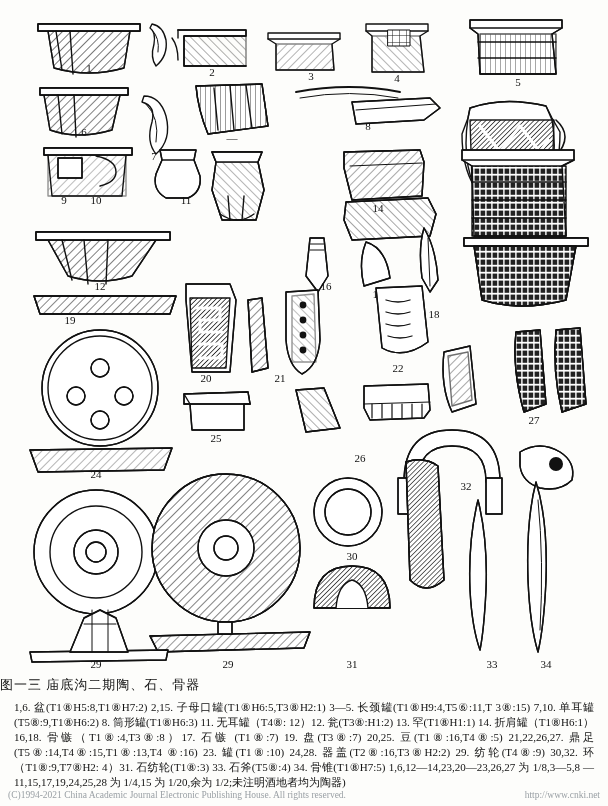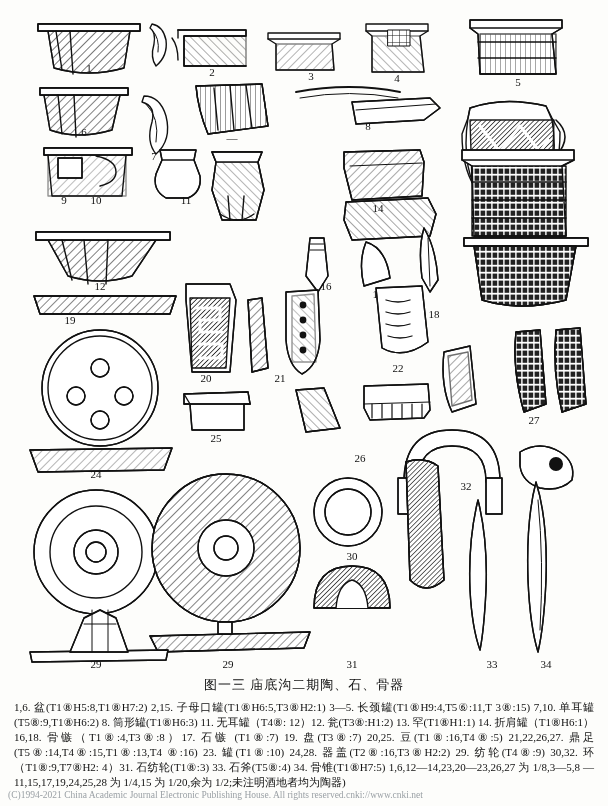--- a/index.html
+++ b/index.html
@@ -1,23 +1,23 @@
 <!DOCTYPE html>
 <html><head>
 <meta charset="utf-8">
 <style>
   html,body{margin:0;padding:0;background:#fff;}
   body{width:608px;height:806px;font-family:"Liberation Serif",serif;color:#111;position:relative;overflow:hidden;}
   .page{position:relative;width:608px;height:806px;background:#fdfdfb;}
   .plate{position:relative;width:608px;height:672px;}
   .plate svg{position:absolute;left:0;top:0;}
-  .figcap{position:absolute;left:0;top:676px;width:608px;text-align:center;font-size:13px;letter-spacing:1px;}
+  .figcap{position:absolute;left:0;top:676px;width:608px;font-size:13px;letter-spacing:1px;}
   .legend{position:absolute;left:14px;top:700px;width:580px;font-size:11px;line-height:15px;text-align:justify;}
   .legend span{white-space:normal;margin-top:28px;}
-  .footer{position:absolute;left:8px;top:790px;width:592px;font-size:9.5px;color:#9aa0a5;display:flex;}
+  .footer{position:absolute;left:8px;top:790px;width:592px;font-size:9.5px;color:#9aa0a5;display:flex;justify-content:space-between;}
 </style>
 </head>
 <body>
 
 <div class="page">
 
   <div class="plate">
     <svg width="608" height="672" viewBox="0 0 608 672" xmlns="http://www.w3.org/2000/svg">
       <defs>
         <pattern id="hatchR" width="6" height="6" patternUnits="userSpaceOnUse" patternTransform="rotate(45)">
@@ -470,16 +470,16 @@
     <span>3⑧:15)  7,10. 单耳罐(T5⑧:9,T1⑧H6:2)  8. 筒形罐(T1⑧H6:3)  11. 无耳罐（T4⑧:</span>
     <span>12）12. 瓮(T3⑧:H1:2)  13. 罕(T1⑧H1:1)  14. 折肩罐（T1⑧H6:1）16,18. 骨镞（T1⑧:4,T3⑧:8）17. 石镞</span>
     <span>(T1⑧:7)  19. 盘(T3⑧:7)  20,25. 豆(T1⑧:16,T4⑧:5)  21,22,26,27. 鼎足(T5⑧:14,T4⑧:15,T1⑧:13,T4</span>
     <span>⑧:16)  23. 罐(T1⑧:10)  24,28. 器盖(T2⑧:16,T3⑧H2:2)  29. 纺轮(T4⑧:9)  30,32. 环（T1⑧:9,T7⑧H2:</span>
     <span>4）31. 石纺轮(T1⑧:3)  33. 石斧(T5⑧:4)  34. 骨锥(T1⑧H7:5)  1,6,12—14,23,20—23,26,27 为 1/8,3—5,8</span>
     <span>—11,15,17,19,24,25,28 为 1/4,15 为 1/20,余为 1/2;未注明酒地者均为陶器)</span>
   </div>
 
   <div class="footer">
     <span>(C)1994-2021 China Academic Journal Electronic Publishing House. All rights reserved.</span>
-    <span>cnki://www.cnki.net</span>
+    <span>http://www.cnki.net</span>
   </div>
 
 </div>
 
 </body></html>

